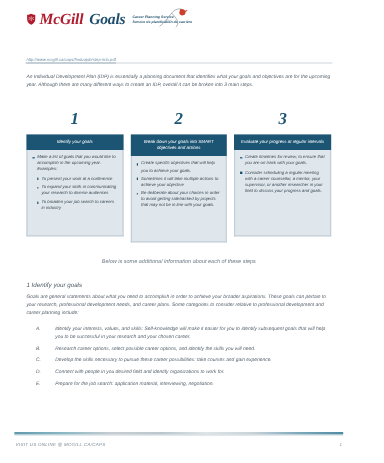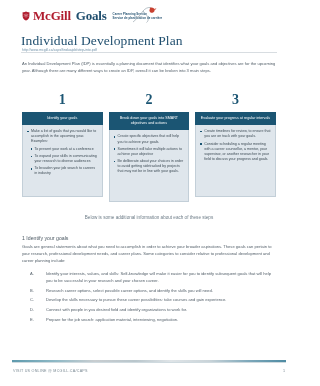--- a/index.html
+++ b/index.html
@@ -2,21 +2,21 @@
 <html><head>
 <meta charset="utf-8">
 <style>
   html,body{margin:0;padding:0;}
   body{
     width:298px;height:386px;overflow:hidden;
     background:#ffffff;
     font-family:"Liberation Sans", sans-serif;
     color:#3f4a52;
   }
-  .page{position:relative;width:298px;height:274px;box-sizing:border-box;}
+  .page{position:relative;width:298px;height:274px;box-sizing:border-box;font-style:italic;}
 
   
   .logo-row{position:absolute;left:22px;top:9px;display:flex;align-items:center;gap:3px;}
   .shield{width:8px;height:10px;position:relative;}
   .shield svg{display:block;}
   .mcgill{
     font-family:"Liberation Serif", serif;
     font-weight:bold;font-size:13px;line-height:13px;
     color:#b01c2e;letter-spacing:-0.2px;
   }
@@ -165,21 +165,20 @@
   <span class="logo-bird">
     <svg width="26" height="18" viewBox="0 0 26 18">
       <path d="M2 16 C6 13 9 9 12 5 C14 2.5 17 1 20 1.5" stroke="#8a98a3" stroke-width="0.6" fill="none"></path>
       <path d="M19 2 C21 1 23 2 23.5 3.5 C24 5 23 6.5 21.5 6.8 C20 7.1 18.6 6.2 18.4 4.8 Z" fill="#c8402f"></path>
       <path d="M23 3 L25.5 2.2 L23.8 4.2 Z" fill="#c8402f"></path>
       <path d="M12 5 C14 7 16 9 17 12 C17.5 13.6 17 15.5 15.5 16.5" stroke="#8a98a3" stroke-width="0.6" fill="none"></path>
       <path d="M6 11 C9 10 12 11 14 13" stroke="#a8b4bd" stroke-width="0.5" fill="none"></path>
     </svg>
   </span>
 
-  <div class="doc-title">Individual Development Plan</div>
   <div class="doc-url">http://www.mcgill.ca/caps/finduajob/step-into.pdf</div>
   <div class="title-rule"></div>
 
   <div class="intro">An Individual Development Plan (IDP) is essentially a planning document that identifies what your goals and objectives are for the upcoming year. Although there are many different ways to create an IDP, overall it can be broken into 3 main steps.</div>
 
   <div class="cards">
 
     <div class="card">
       <div class="card-num">1</div>
       <div class="card-head">Identify your goals</div>

